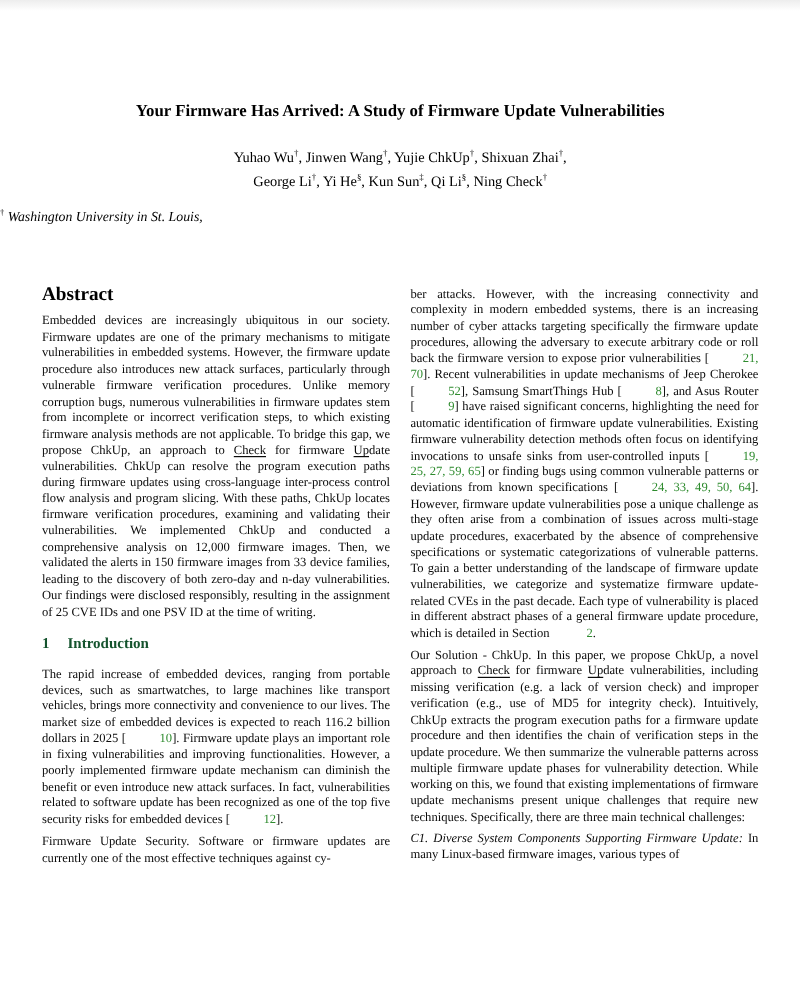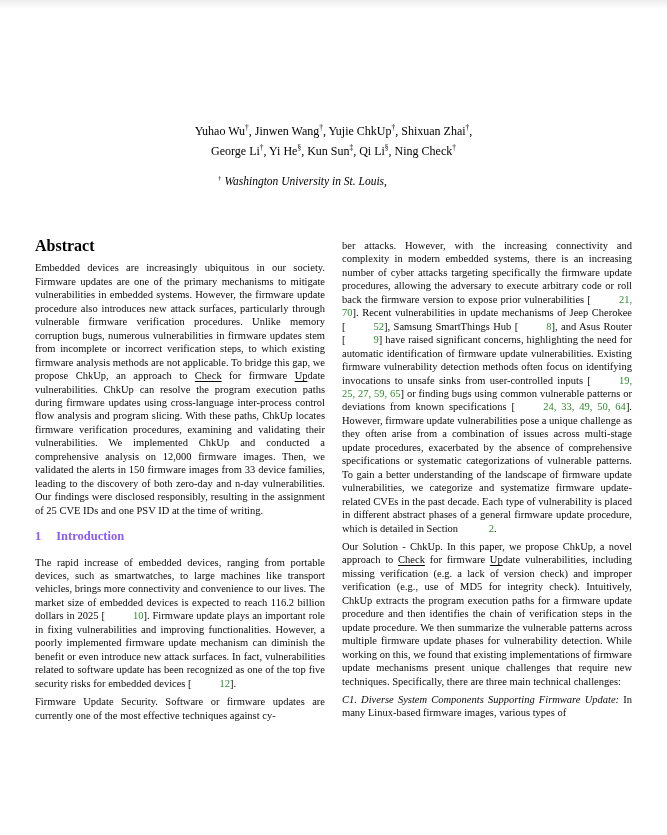--- a/index.html
+++ b/index.html
@@ -15,47 +15,48 @@
   .paper-title{
     position:absolute;top:86px;left:0;width:667px;
     text-align:center;font-size:14px;font-weight:700;color:#000;
   }
   .authors{
     position:absolute;top:121px;left:0;width:667px;
     text-align:center;font-size:12px;line-height:20px;color:#000;
   }
   .affils{
     position:absolute;top:172px;left:0;width:605px;
-    text-align:center;font-size:11.5px;line-height:18px;color:#000;
+    text-align:left;font-size:11.5px;line-height:18px;color:#000;
   }
   .affils .r-i{font-style:italic;}
   .columns{
     position:absolute;top:239px;left:35px;width:597px;
     display:flex;gap:17px;
   }
   .col{width:290px;font-size:10.5px;line-height:13.45px;text-align:justify;color:#0a0a0a;}
   .abstract-heading{
     text-align:left;font-weight:700;font-size:16px;margin:0 0 9px 0;color:#000;
   }
   .para{margin:0 0 5px 0;}
   .section-heading{
-    font-size:12.5px;font-weight:700;margin:13px 0 12px 0;color:#8b5cf6;text-align:left;font-family:Liberation Serif, serif;
+    font-size:12.5px;font-weight:700;margin:13px 0 12px 0;color:#14532d;text-align:left;font-family:Liberation Serif, serif;
   }
   .section-heading .sec-num{margin-right:15px;}
   .r-b{font-weight:400;}
   .r-i{font-style:italic;}
   .r-u{text-decoration:underline;text-underline-offset:1.5px;}
   .r-c{color:var(--cite,#2e8b2e);margin-left:28px;}
   sup{font-size:62%;vertical-align:super;line-height:0;}
 </style>
 </head>
 <body>
 
 <div class="page">
 
+  <div class="paper-title">Your Firmware Has Arrived: A Study of Firmware Update Vulnerabilities</div>
 
   <div class="authors">
     <div><span>Yuhao Wu</span><sup>†</sup><span>, Jinwen Wang</span><sup>†</sup><span>, Yujie ChkUp</span><sup>†</sup><span>, Shixuan Zhai</span><sup>†</sup><span>,</span></div>
     <div><span>George Li</span><sup>†</sup><span>, Yi He</span><sup>§</sup><span>, Kun Sun</span><sup>‡</sup><span>, Qi Li</span><sup>§</sup><span>, Ning Check</span><sup>†</sup></div>
   </div>
 
   <div class="affils">
     <div><sup>†</sup><span class="r-i"> Washington University in St. Louis,</span></div>
   </div>
 

